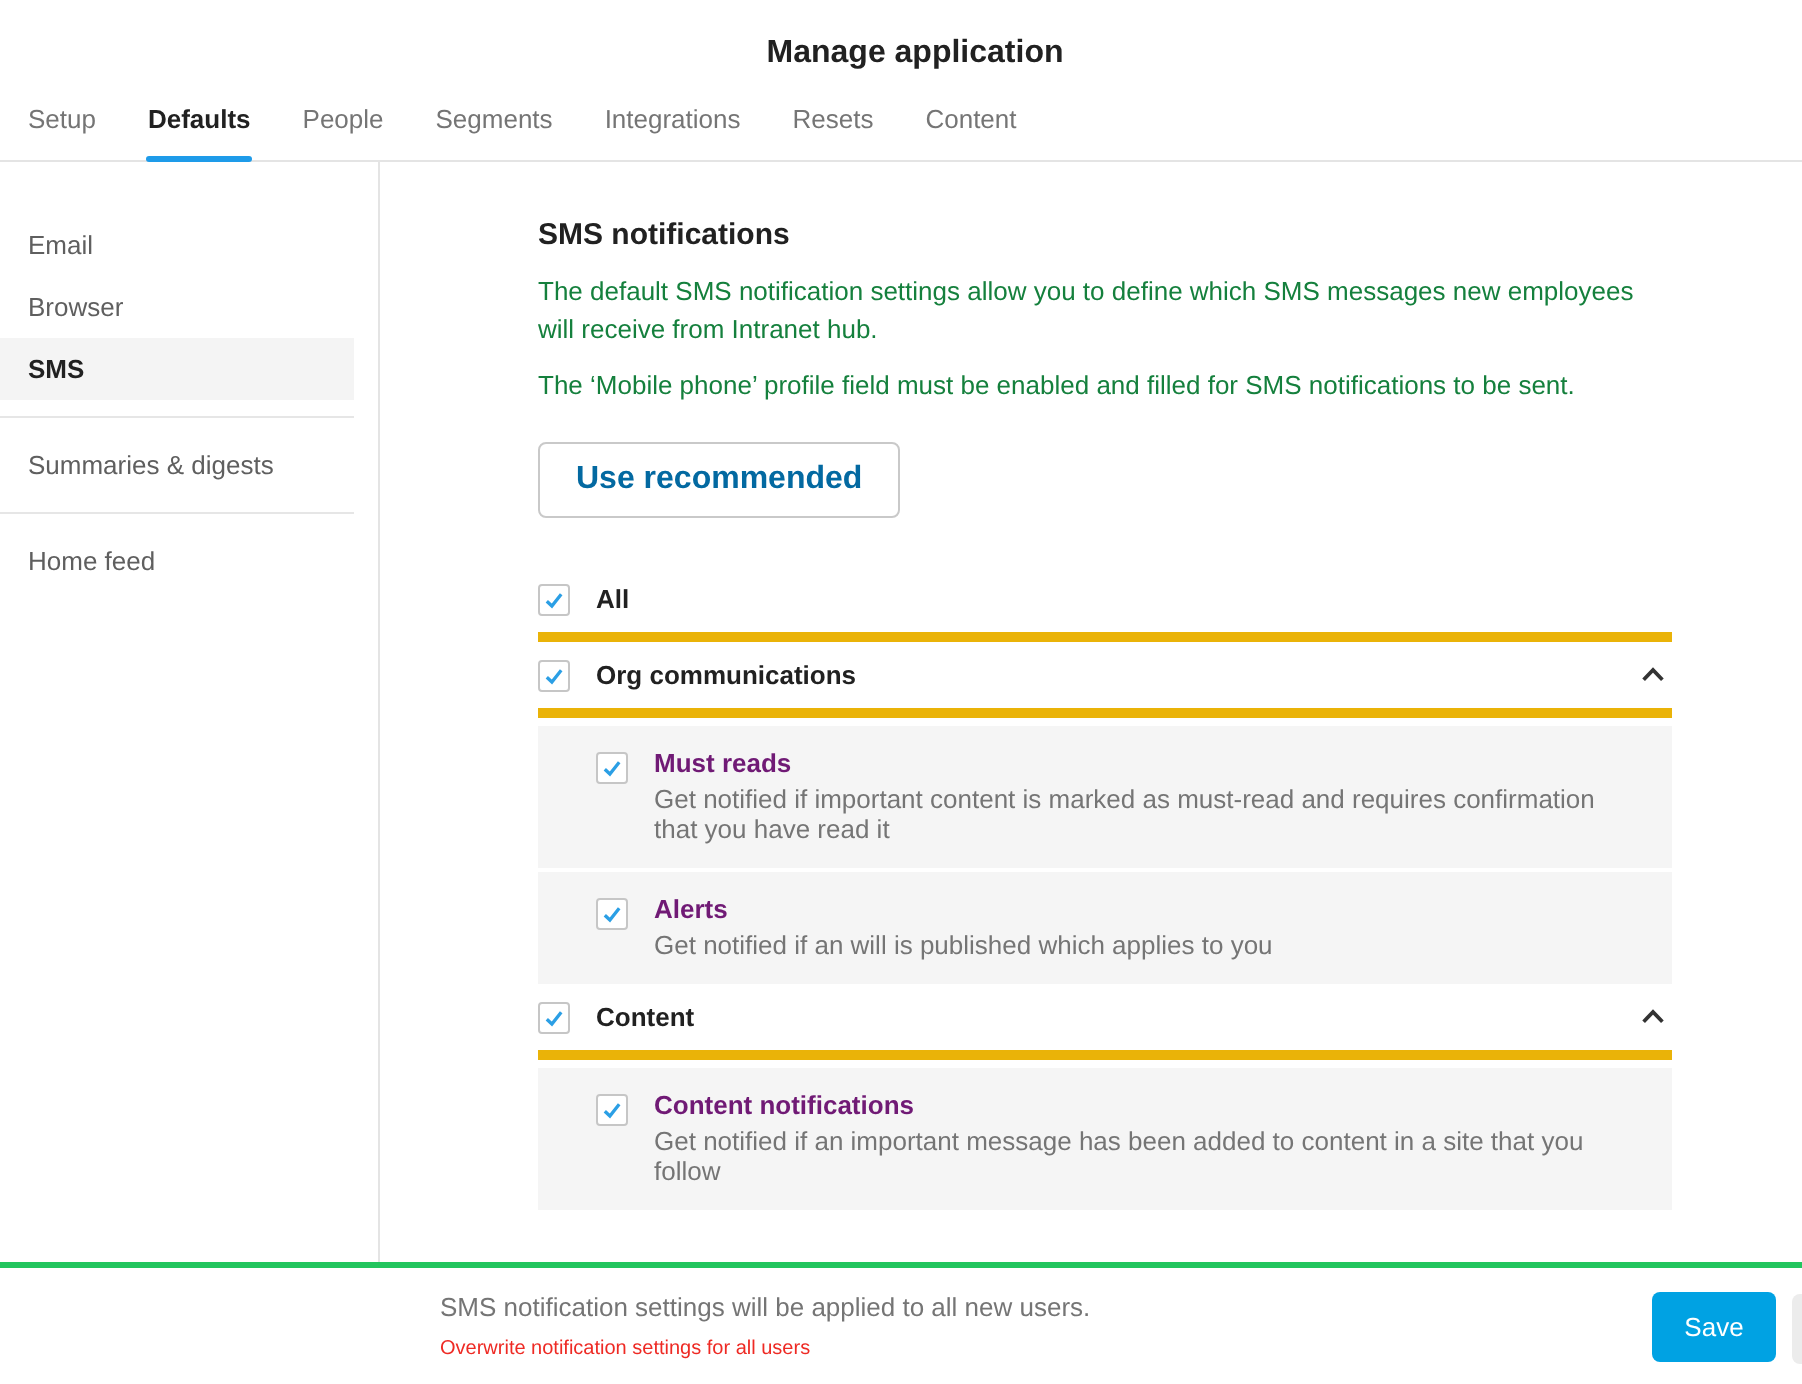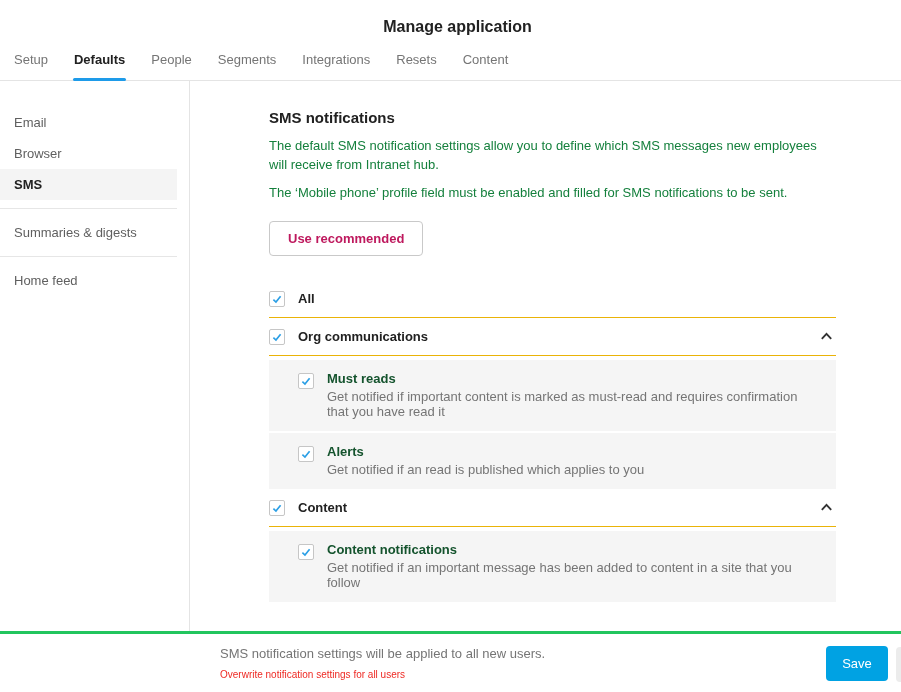--- a/index.html
+++ b/index.html
@@ -54,28 +54,28 @@
 
   .main { flex: 1; padding: 28px 0 0 79px; }
   .content { width: 567px; }
 
   .section-heading { margin: 0 0 10px; font-size: 15px; font-weight: 700; color: #212121; }
   .intro { margin: 0 0 9px; font-size: 13px; line-height: 19px; color: #15803d; }
 
   .use-btn {
     margin-top: 10px;
     background: #fff; border: 1px solid #c9c9c9; border-radius: 4px;
-    padding: 9px 18px; font-size: 13px; font-weight: 700; color: #be185d;
+    padding: 9px 18px; font-size: 16px; font-weight: 700; color: #0369a1;
     font-family: inherit; cursor: pointer;
   }
 
   
   .check-row {
     display: flex; align-items: center;
-    height: 38px; border-bottom: 1px solid #eab308;
+    height: 38px; border-bottom: 5px solid #eab308;
   }
   .check-row.first { margin-top: 24px; }
   .check-row .row-label { margin-left: 13px; font-size: 13px; font-weight: 700; color: #212121; }
   .chevron {
     margin-left: auto; margin-right: 2px; width: 16px; height: 16px;
     display: inline-flex; align-items: center; justify-content: center; cursor: pointer;
   }
 
   .checkbox {
     width: 16px; height: 16px; flex: none;
@@ -87,21 +87,21 @@
   
   .panel {
     background: #f5f5f5;
     padding: 11px 25px 12px 29px;
     margin-top: 4px;
   }
   .panel + .panel { margin-top: 2px; }
   .panel-row { display: flex; align-items: flex-start; }
   .panel-row .checkbox { margin-top: 2px; }
   .panel-text { margin-left: 13px; }
-  .panel-title { font-size: 13px; font-weight: 700; line-height: 16px; color: #14532d; }
+  .panel-title { font-size: 13px; font-weight: 700; line-height: 16px; color: #701a75; }
   .panel-desc { font-size: 13px; line-height: 15px; color: #757575; margin-top: 2px; max-width: 506px; }
 
   .last-updated {
     margin-top: 34px; font-size: 13px; color: #757575;
     display: flex; align-items: center;
   }
   .redacted {
     display: inline-block; width: 70px; height: 19px;
     background: #fcf2f1; border-radius: 2px; margin: 0 5px 0 8px;
   }
@@ -205,21 +205,21 @@
 
       <div class="panel">
         <div class="panel-row">
           <span class="checkbox">
             <svg width="12" height="12" viewBox="0 0 16 16">
               <polyline points="3.2,8.8 6.6,12 12.8,4.2" fill="none" stroke="#2b9fe5" stroke-width="2.2"></polyline>
             </svg>
           </span>
           <div class="panel-text">
             <div class="panel-title">Alerts</div>
-            <div class="panel-desc">Get notified if an read is published which applies to you</div>
+            <div class="panel-desc">Get notified if an will is published which applies to you</div>
           </div>
         </div>
       </div>
 
       
       <div class="check-row">
         <span class="checkbox">
           <svg width="12" height="12" viewBox="0 0 16 16">
             <polyline points="3.2,8.8 6.6,12 12.8,4.2" fill="none" stroke="#2b9fe5" stroke-width="2.2"></polyline>
           </svg>

